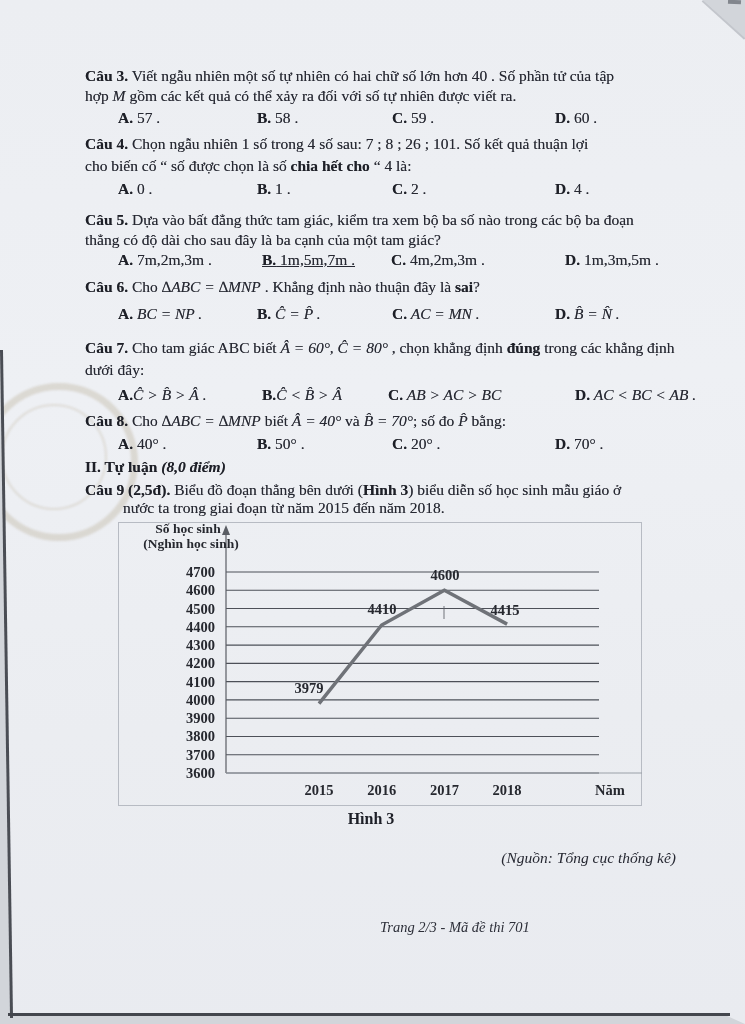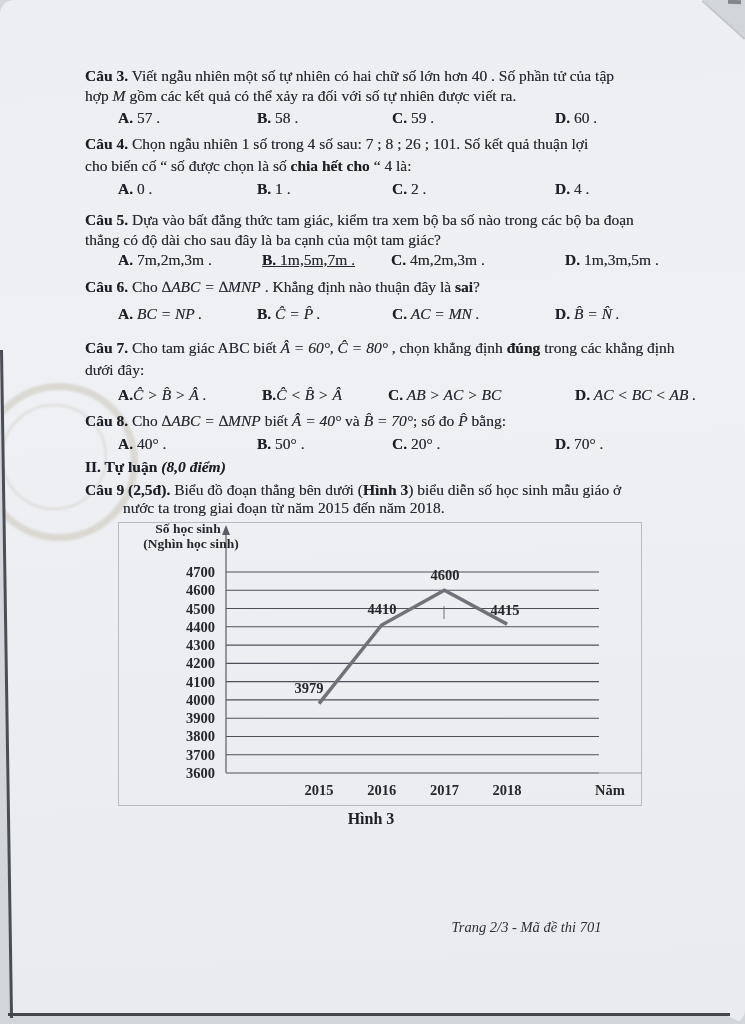--- a/index.html
+++ b/index.html
@@ -6,21 +6,20 @@
   body{
     width:745px;height:1024px;position:relative;overflow:hidden;
     background:#d2d5da;
     font-family:"Liberation Serif","DejaVu Serif",serif;
     color:#262832;
   }
   #page{
     position:absolute;inset:0;
     background:linear-gradient(178deg,#eceef2 0%,#eef0f4 38%,#ebedf1 70%,#e9ebf0 100%);
     clip-path:polygon(0 0,703px 0,745px 38px,745px 1024px,725px 1015px,10px 1015px,0 350px);
-    border-radius:14px;
   }
   .t-line{position:absolute;white-space:nowrap;line-height:22px;font-size:15.5px;
           text-shadow:0 0 .3px rgba(38,40,48,.55);}
   .t-line .b{font-weight:700;color:#1d1f27;}
   .t-line .i{font-style:italic;}
   .t-line .bi{font-weight:700;font-style:italic;color:#1d1f27;}
   .opt-row{position:absolute;left:85px;width:645px;height:24px;}
   .opt{position:absolute;top:0;white-space:nowrap;line-height:22px;font-size:15.5px;
        text-shadow:0 0 .3px rgba(38,40,48,.55);text-align:center;}
   .opt .b{font-weight:700;color:#1d1f27;}
@@ -28,21 +27,21 @@
   #figure{position:absolute;left:118px;top:522px;width:524px;height:284px;}
   #figure svg{display:block;}
   svg text{font-family:"Liberation Serif","DejaVu Serif",serif;fill:#26282f;}
   .tick{font-size:14.5px;font-weight:700;}
   .plabel{font-size:14.5px;font-weight:700;}
   .ylab{font-size:13.5px;font-weight:700;}
   #caption{position:absolute;left:118px;top:808px;width:506px;text-align:center;
            font-weight:700;font-size:16px;color:#1d1f27;line-height:22px;}
   #source-note{position:absolute;left:300px;top:847px;width:376px;text-align:right;
                font-style:italic;font-size:15.5px;line-height:22px;}
-  #page-footer{position:absolute;left:380px;top:917px;width:293px;text-align:center;
+  #page-footer{position:absolute;left:380px;top:917px;width:293px;text-align:left;
                font-style:italic;font-size:14.5px;line-height:20px;color:#2c2e38;}
   .stamp-ring{position:absolute;border-radius:50%;filter:blur(1px);}
   #stamp-outer{left:-20px;top:383px;width:144px;height:144px;border:7px solid rgba(168,150,114,.26);}
   #stamp-inner{left:1px;top:404px;width:102px;height:102px;border:2px solid rgba(168,150,114,.22);}
   #edge-left{position:absolute;left:0;top:350px;width:2.5px;height:668px;background:#4a4d54;
              transform:rotate(-0.86deg);transform-origin:top left;}
   #edge-bottom{position:absolute;left:8px;top:1013px;width:722px;height:3px;background:#43464d;}
   #edge-corner{position:absolute;left:703px;top:0;width:57px;height:1.5px;background:#c3c6cc;
                transform:rotate(42deg);transform-origin:left top;}
   #corner-notch{position:absolute;left:728px;top:0;width:13px;height:3.5px;background:#82868d;
@@ -154,19 +153,20 @@
         <text x="387" y="93" text-anchor="middle" class="plabel">4415</text>
         <text x="201" y="273" text-anchor="middle" class="tick">2015</text>
         <text x="263.7" y="273" text-anchor="middle" class="tick">2016</text>
         <text x="326.4" y="273" text-anchor="middle" class="tick">2017</text>
         <text x="389.1" y="273" text-anchor="middle" class="tick">2018</text>
         <text x="492" y="273" text-anchor="middle" class="tick">Năm</text>
       </svg>
     </div>
 
   <div id="caption">Hình 3</div>
+  <div id="source-note">(Nguồn: Tổng cục thống kê)</div>
   <div id="page-footer">Trang 2/3 - Mã đề thi 701</div>
 </div>
 
 <div id="edge-left"></div>
 <div id="edge-bottom"></div>
 <div id="edge-corner"></div>
 <div id="corner-notch"></div>
 
 </body></html>

